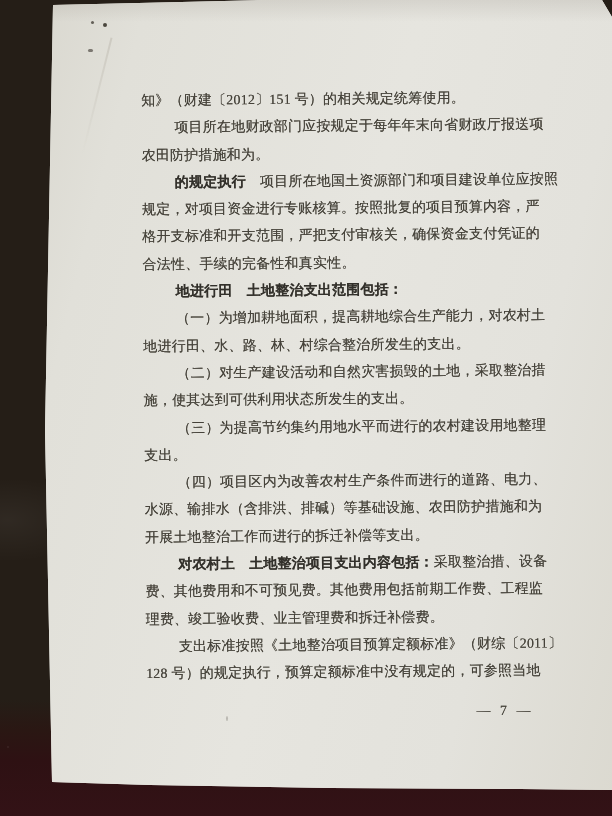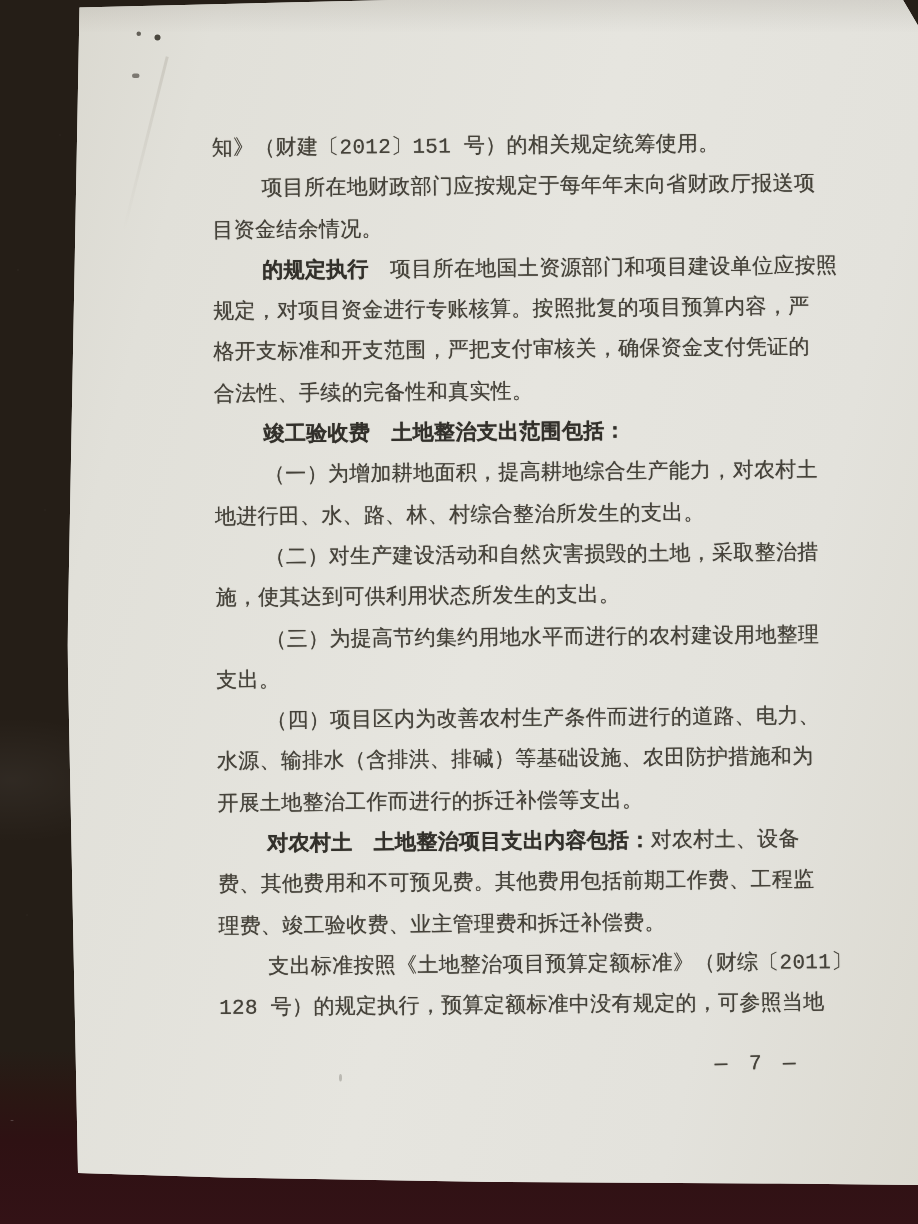--- a/index.html
+++ b/index.html
@@ -39,21 +39,20 @@
     position:absolute;inset:0;
     clip-path:polygon(53px 5px, 262px 0px, 602px 0px, 612px 17px,
                       612px 790px, 520px 789px, 330px 788px, 150px 785px,
                       52px 782px, 45px 430px);
     background:
       linear-gradient(to right, rgba(70,58,45,0.28) 0px, rgba(70,58,45,0.10) 10px, rgba(70,58,45,0) 34px),
       linear-gradient(to top, rgba(70,58,45,0.22) 0px, rgba(70,58,45,0) 26px),
       linear-gradient(to bottom, rgba(70,58,45,0.10) 0px, rgba(70,58,45,0) 22px),
       linear-gradient(104deg, #d7d5cc 0%, #e1e0d9 18%, #e6e5df 52%, #e3e2dc 78%, #dbd9d0 100%),
       var(--paper);
-    font-family: Liberation Mono, monospace;
   }
   
   .crease{
     position:absolute;left:96px;top:36px;width:2px;height:120px;
     background:linear-gradient(to bottom, rgba(120,110,95,0.18), rgba(120,110,95,0));
     transform:rotate(14deg);
   }
   .speck{position:absolute;border-radius:50%;background:#3a362e;}
   .speck.s1{left:91px;top:21px;width:3px;height:3px;opacity:.75;}
   .speck.s2{left:103px;top:23px;width:4px;height:4px;opacity:.9;}
@@ -82,36 +81,36 @@
   <div class="paper">
     <div class="crease"></div>
     <div class="speck s1"></div>
     <div class="speck s2"></div>
     <div class="speck s3"></div>
     <div class="speck s4"></div>
     <div class="text-block">
       <div>
           <div class="line"><span>知》（财建〔2012〕151 号）的相关规定统筹使用。</span></div>
           <div class="line indent"><span>项目所在地财政部门应按规定于每年年末向省财政厅报送项</span></div>
-          <div class="line"><span>目资金结余情况。</span></div>
+          <div class="line"><span>农田防护措施和为。</span></div>
           <div class="line indent"><span class="bold">的规定执行</span><span>　项目所在地国土资源部门和项目建设单位应按照</span></div>
           <div class="line"><span>规定，对项目资金进行专账核算。按照批复的项目预算内容，严</span></div>
           <div class="line"><span>格开支标准和开支范围，严把支付审核关，确保资金支付凭证的</span></div>
           <div class="line"><span>合法性、手续的完备性和真实性。</span></div>
-          <div class="line indent"><span class="bold">竣工验收费</span><span>　</span><span class="bold">土地整治支出范围包括：</span></div>
+          <div class="line indent"><span class="bold">地进行田</span><span>　</span><span class="bold">土地整治支出范围包括：</span></div>
           <div class="line indent"><span>（一）为增加耕地面积，提高耕地综合生产能力，对农村土</span></div>
           <div class="line"><span>地进行田、水、路、林、村综合整治所发生的支出。</span></div>
           <div class="line indent"><span>（二）对生产建设活动和自然灾害损毁的土地，采取整治措</span></div>
           <div class="line"><span>施，使其达到可供利用状态所发生的支出。</span></div>
           <div class="line indent"><span>（三）为提高节约集约用地水平而进行的农村建设用地整理</span></div>
           <div class="line"><span>支出。</span></div>
           <div class="line indent"><span>（四）项目区内为改善农村生产条件而进行的道路、电力、</span></div>
           <div class="line"><span>水源、输排水（含排洪、排碱）等基础设施、农田防护措施和为</span></div>
           <div class="line"><span>开展土地整治工作而进行的拆迁补偿等支出。</span></div>
-          <div class="line indent"><span class="bold">对农村土</span><span>　</span><span class="bold">土地整治项目支出内容包括：</span><span>对农村土、设备</span></div>
+          <div class="line indent"><span class="bold">对农村土</span><span>　</span><span class="bold">土地整治项目支出内容包括：</span><span>采取整治措、设备</span></div>
           <div class="line"><span>费、其他费用和不可预见费。其他费用包括前期工作费、工程监</span></div>
           <div class="line"><span>理费、竣工验收费、业主管理费和拆迁补偿费。</span></div>
           <div class="line indent"><span>支出标准按照《土地整治项目预算定额标准》（财综〔2011〕</span></div>
           <div class="line"><span>128 号）的规定执行，预算定额标准中没有规定的，可参照当地</span></div>
         </div>
       <div class="page-number">— 7 —</div>
     </div>
   </div>
 </div>
 

